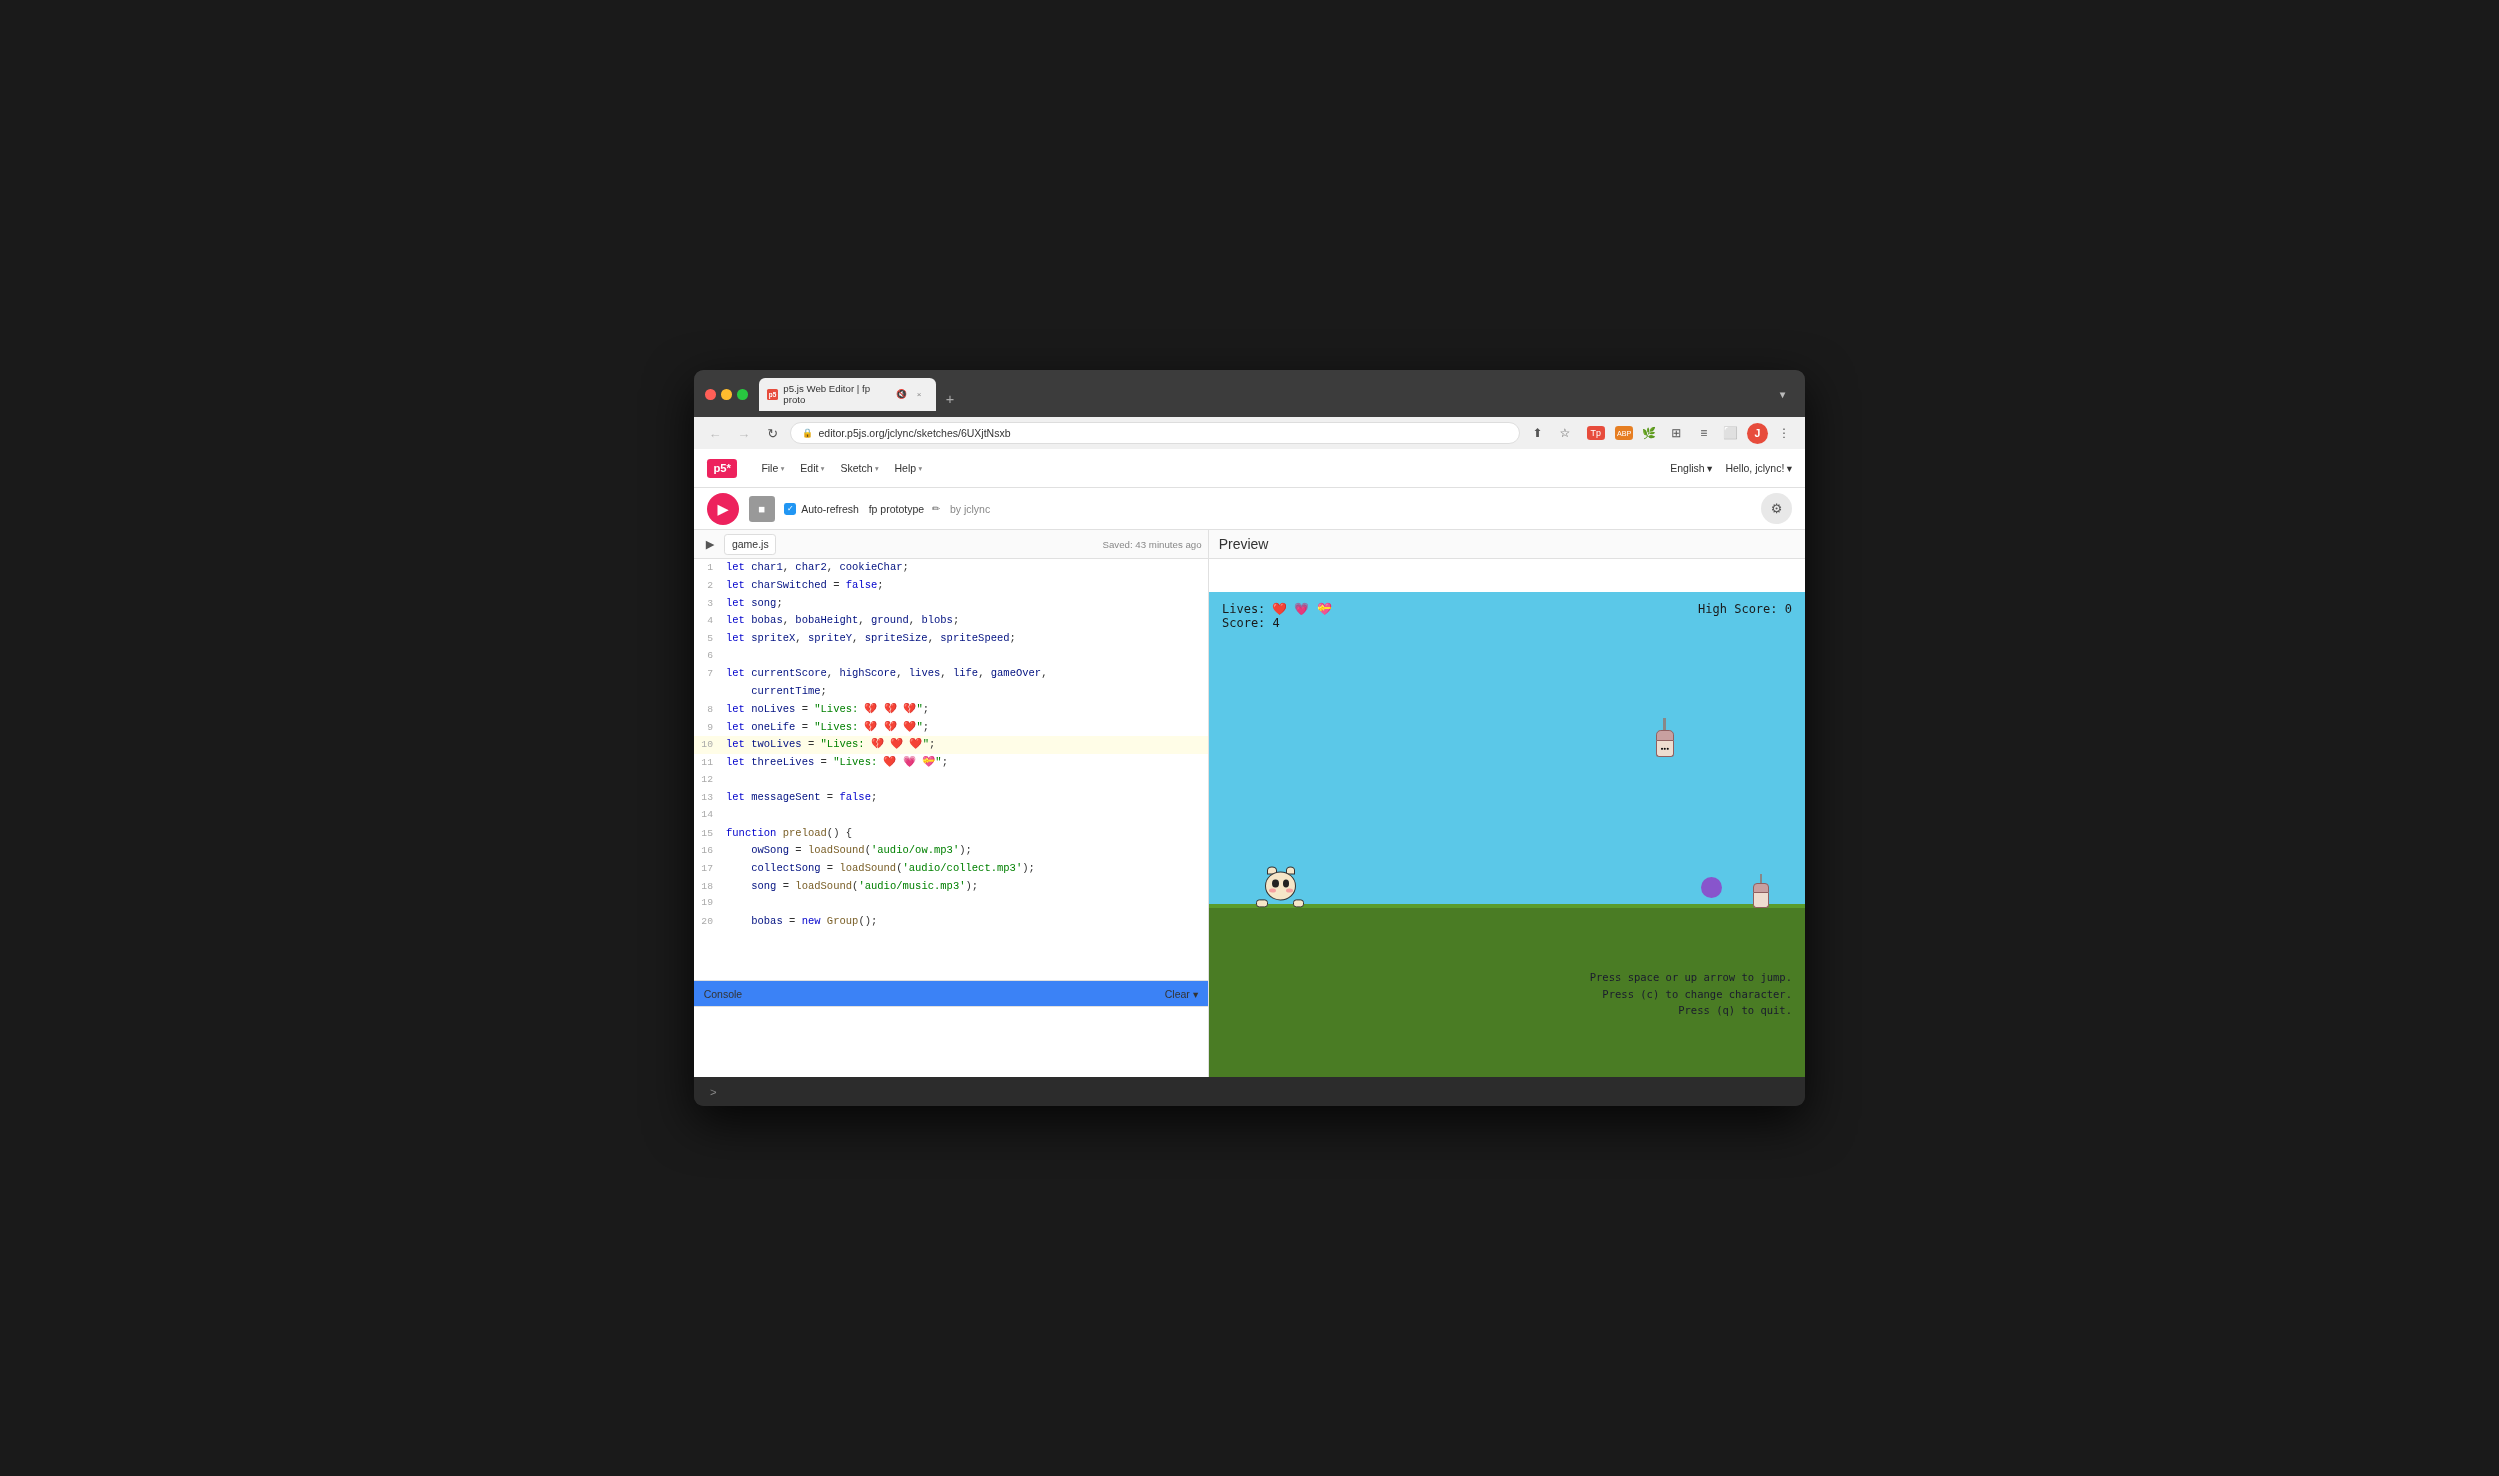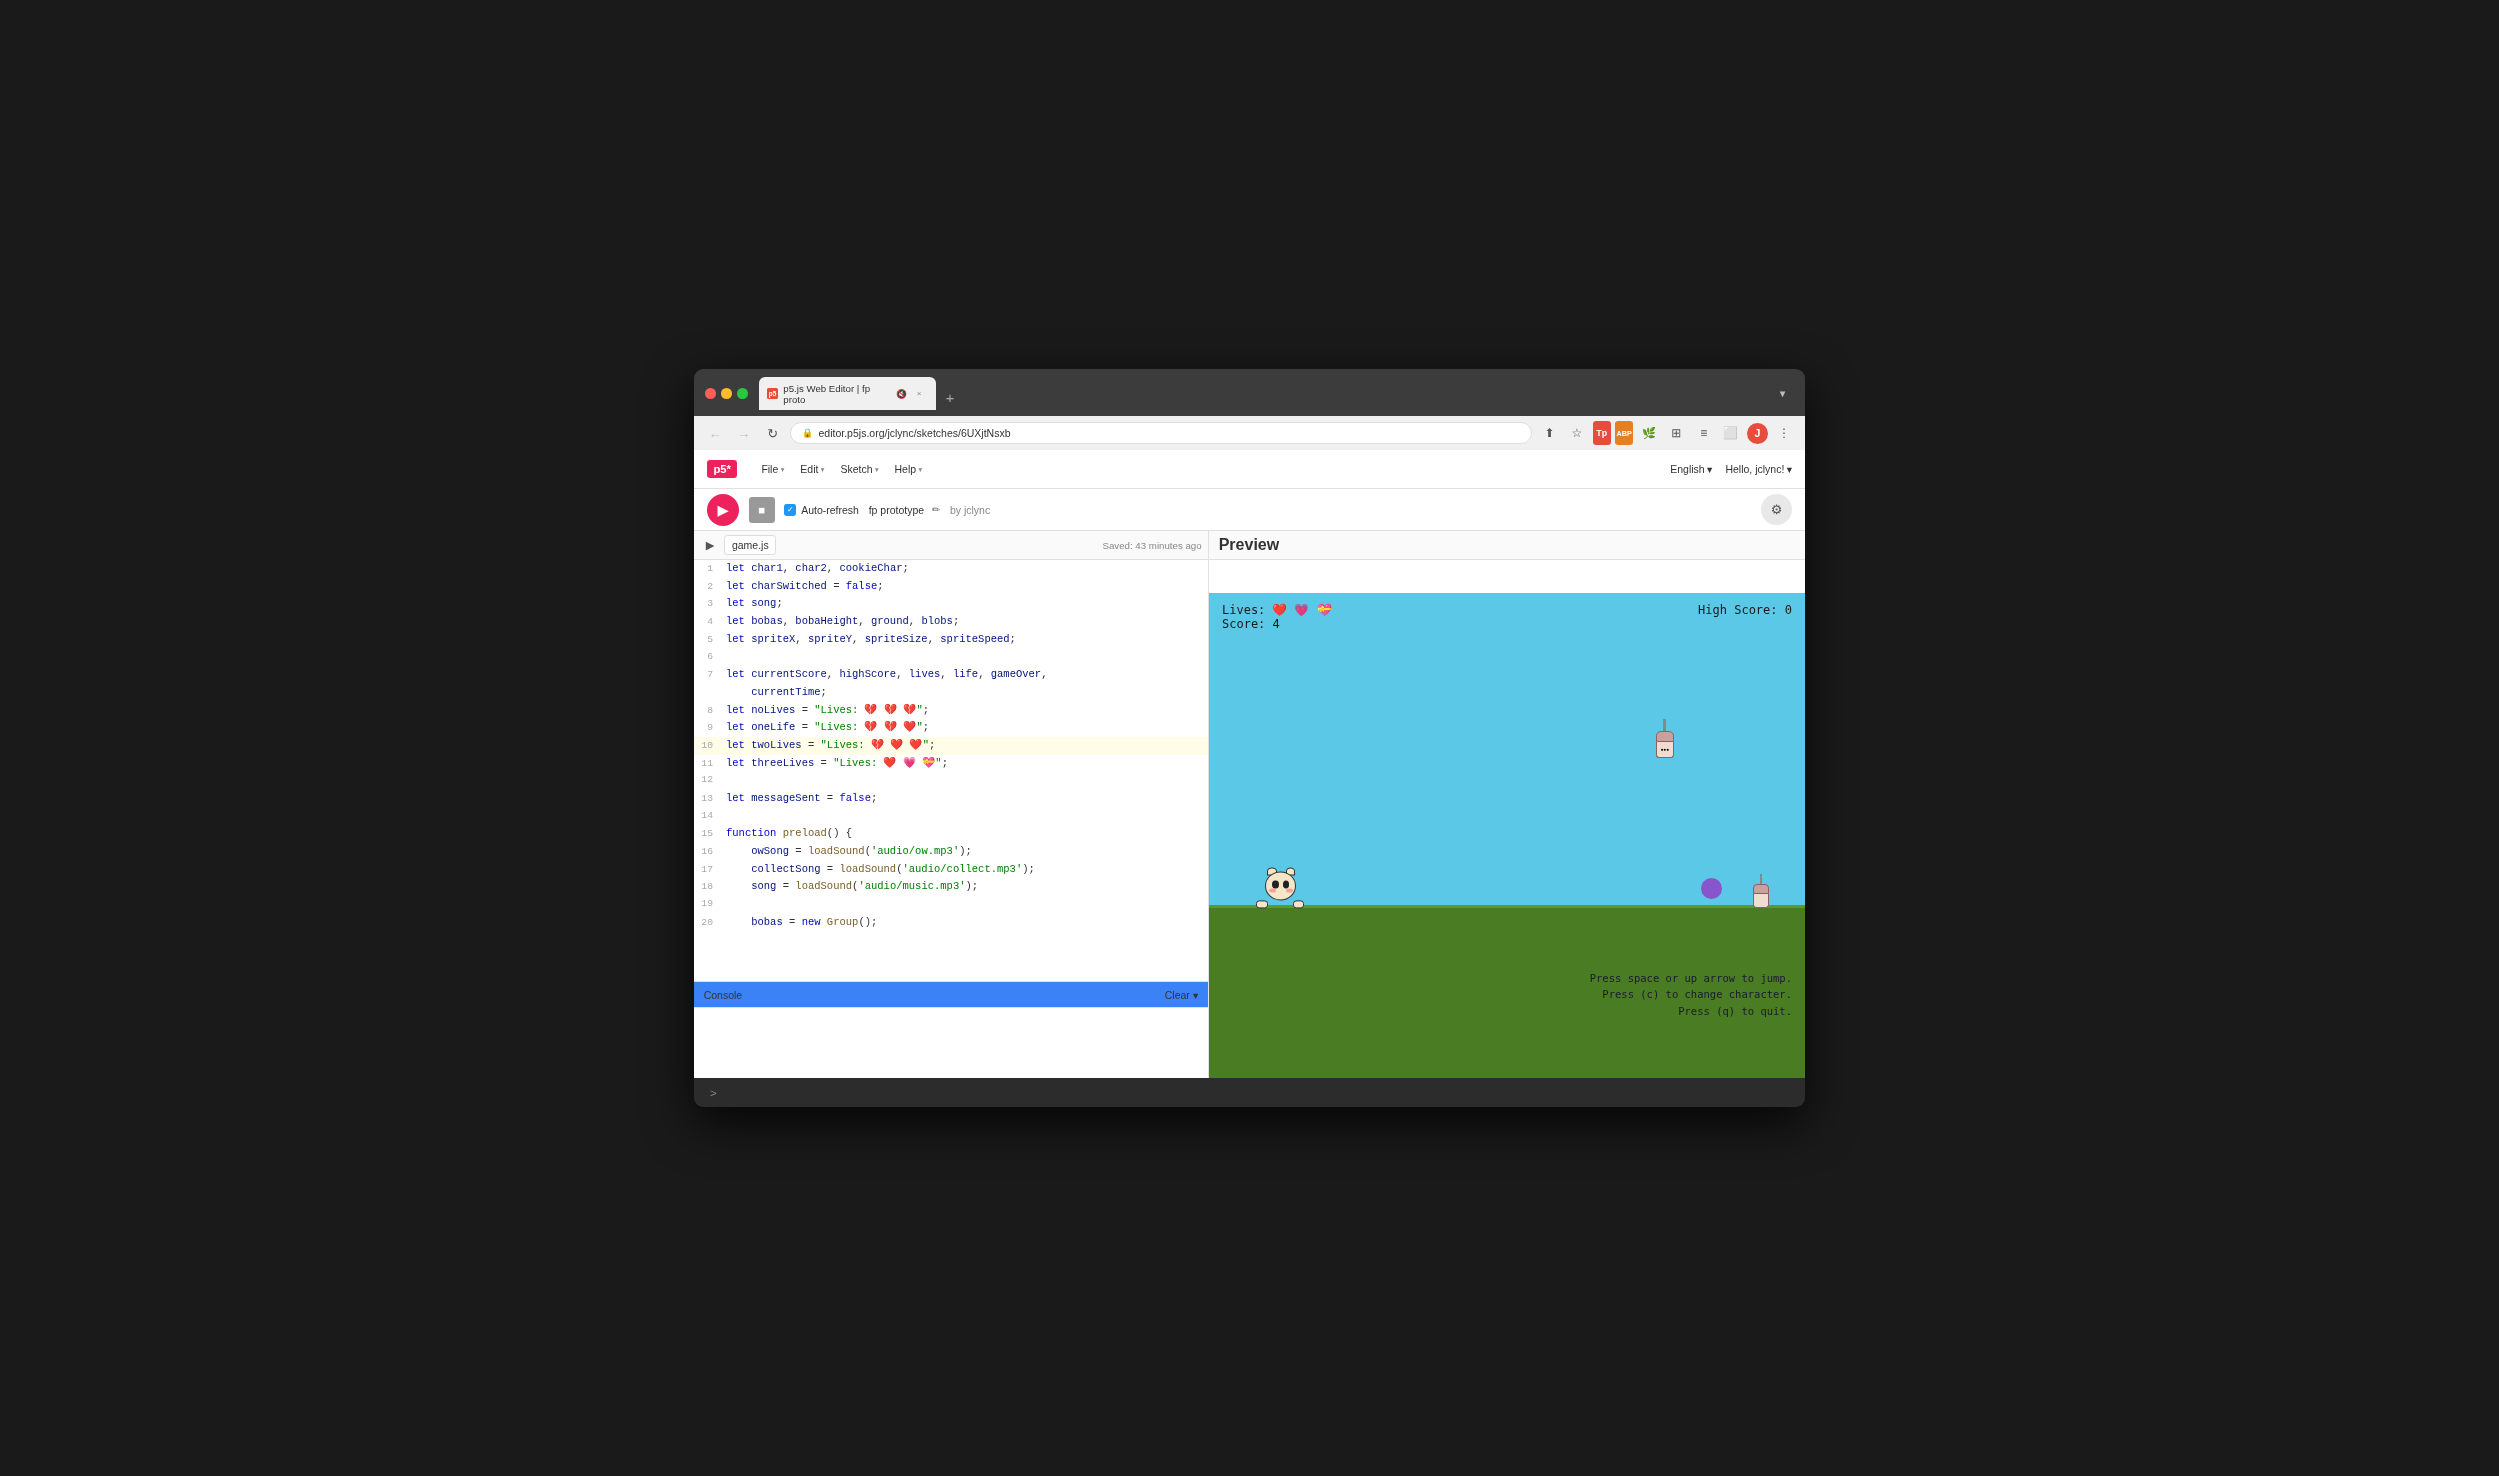--- a/index.html
+++ b/index.html
@@ -123,25 +123,26 @@
     }
     .toolbar-icon {
       width: 22.5px; height: 22.5px;
       display: flex; align-items: center; justify-content: center;
       color: #555;
       cursor: pointer;
       border-radius: 50%;
       font-size: 12px;
     }
     .ext-btn {
-      width: 17.7px; height: 24px;
+      width: 17.7px; height: 14px;
       border-radius: 3.2px;
       display: flex; align-items: center; justify-content: center;
-      font-size: 8.9px; font-weight: bold;
-      cursor: pointer;
+      font-size: 8.9px; font-weight: normal;
+      cursor: pointer;
+      margin-left: 6px;
     }
     .ext-red { background: #e74c3c; color: white; }
     .ext-orange { background: #e67e22; color: white; }
     .avatar-btn {
       width: 21px; height: 21px;
       border-radius: 50%;
       background: #e74c3c;
       color: white;
       display: flex; align-items: center; justify-content: center;
       font-size: 10.5px; font-weight: bold;
@@ -386,23 +387,23 @@
     .preview-header {
       padding: 0 9.7px;
       height: 29px;
       border-bottom: 0.8px solid #e0e0e0;
       display: flex;
       align-items: center;
       background: #fafafa;
       flex-shrink: 0;
     }
     .preview-title {
-      font-size: 16px;
-      color: #333;
-      font-weight: 700;
+      font-size: 14px;
+      color: #333;
+      font-weight: 400;
     }
     .preview-canvas {
       flex: 1;
       background: #5bc8e8;
       position: relative;
       overflow: hidden;
       margin-top: 33px;
     }
     .game-sky {
       position: absolute;

